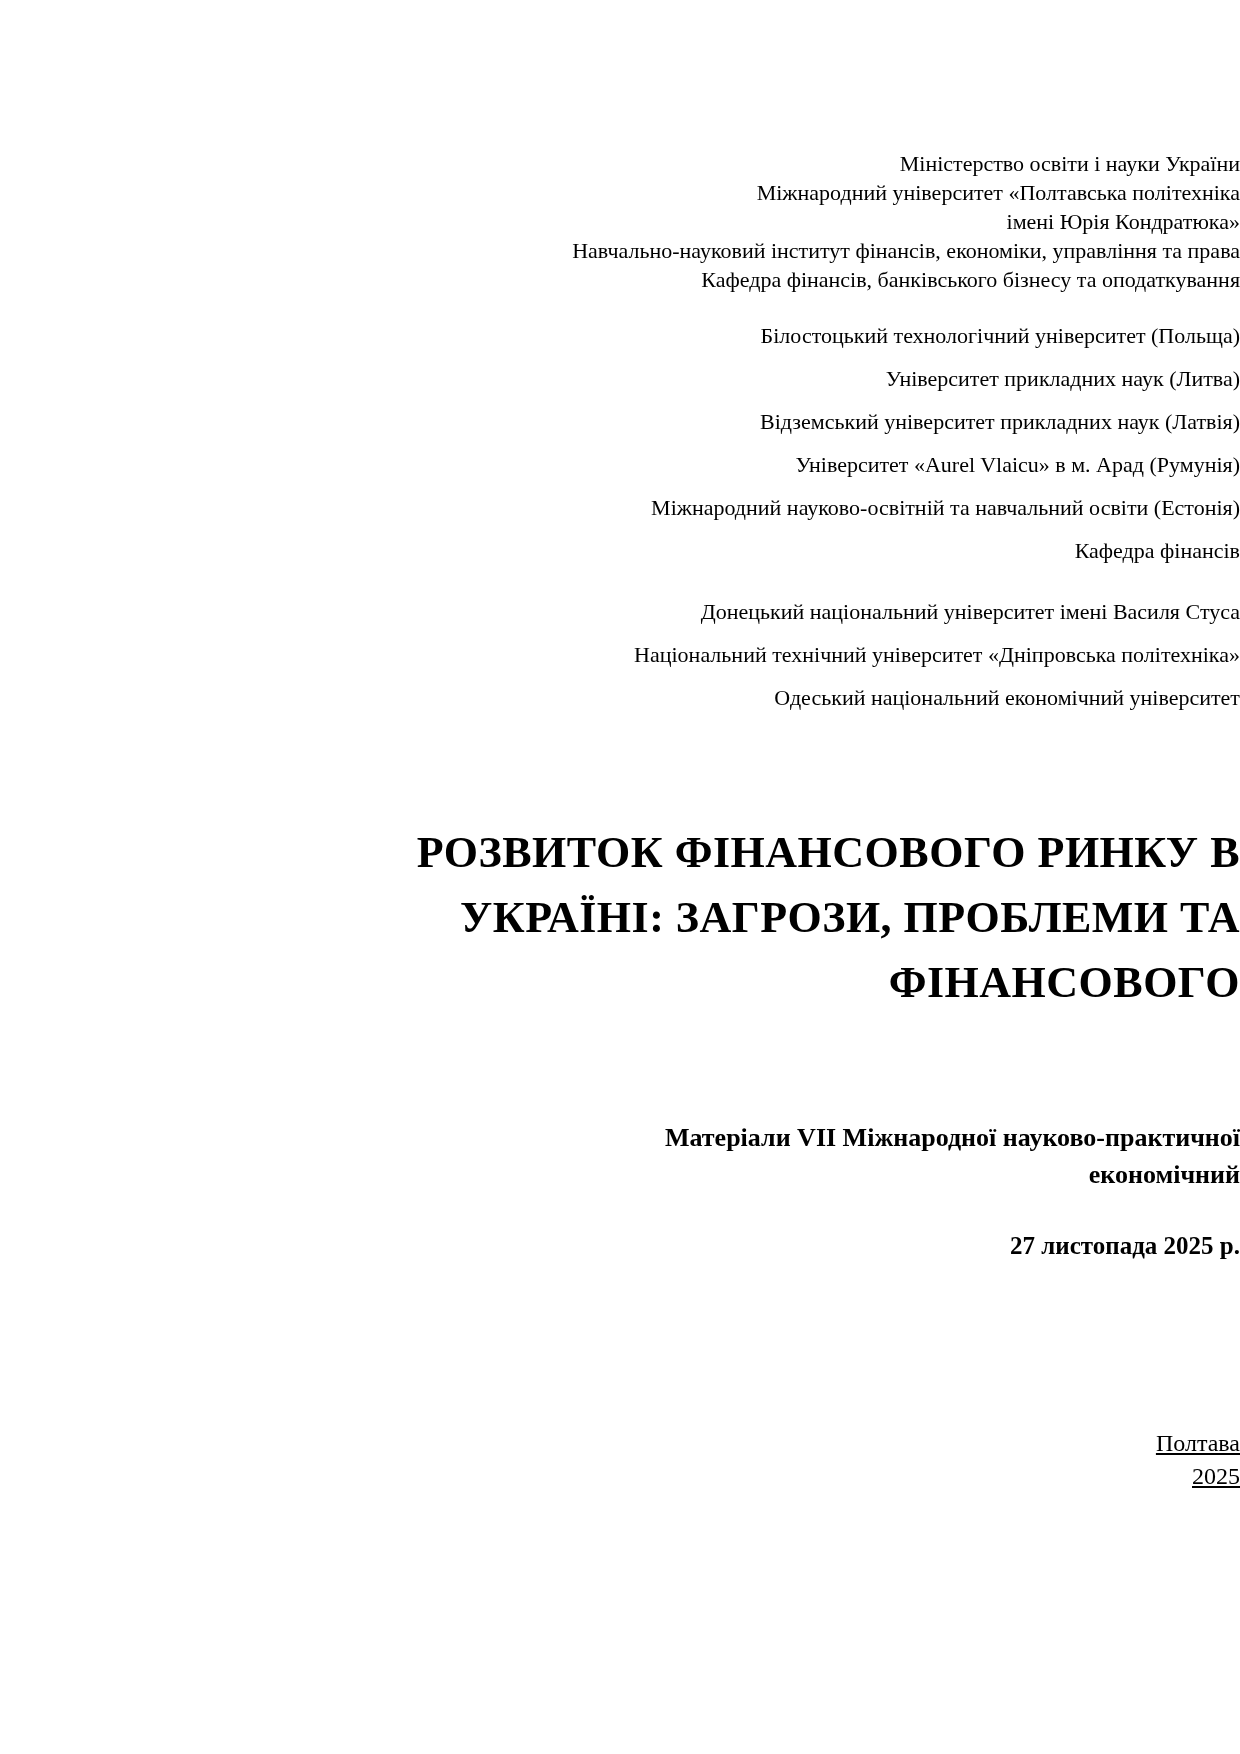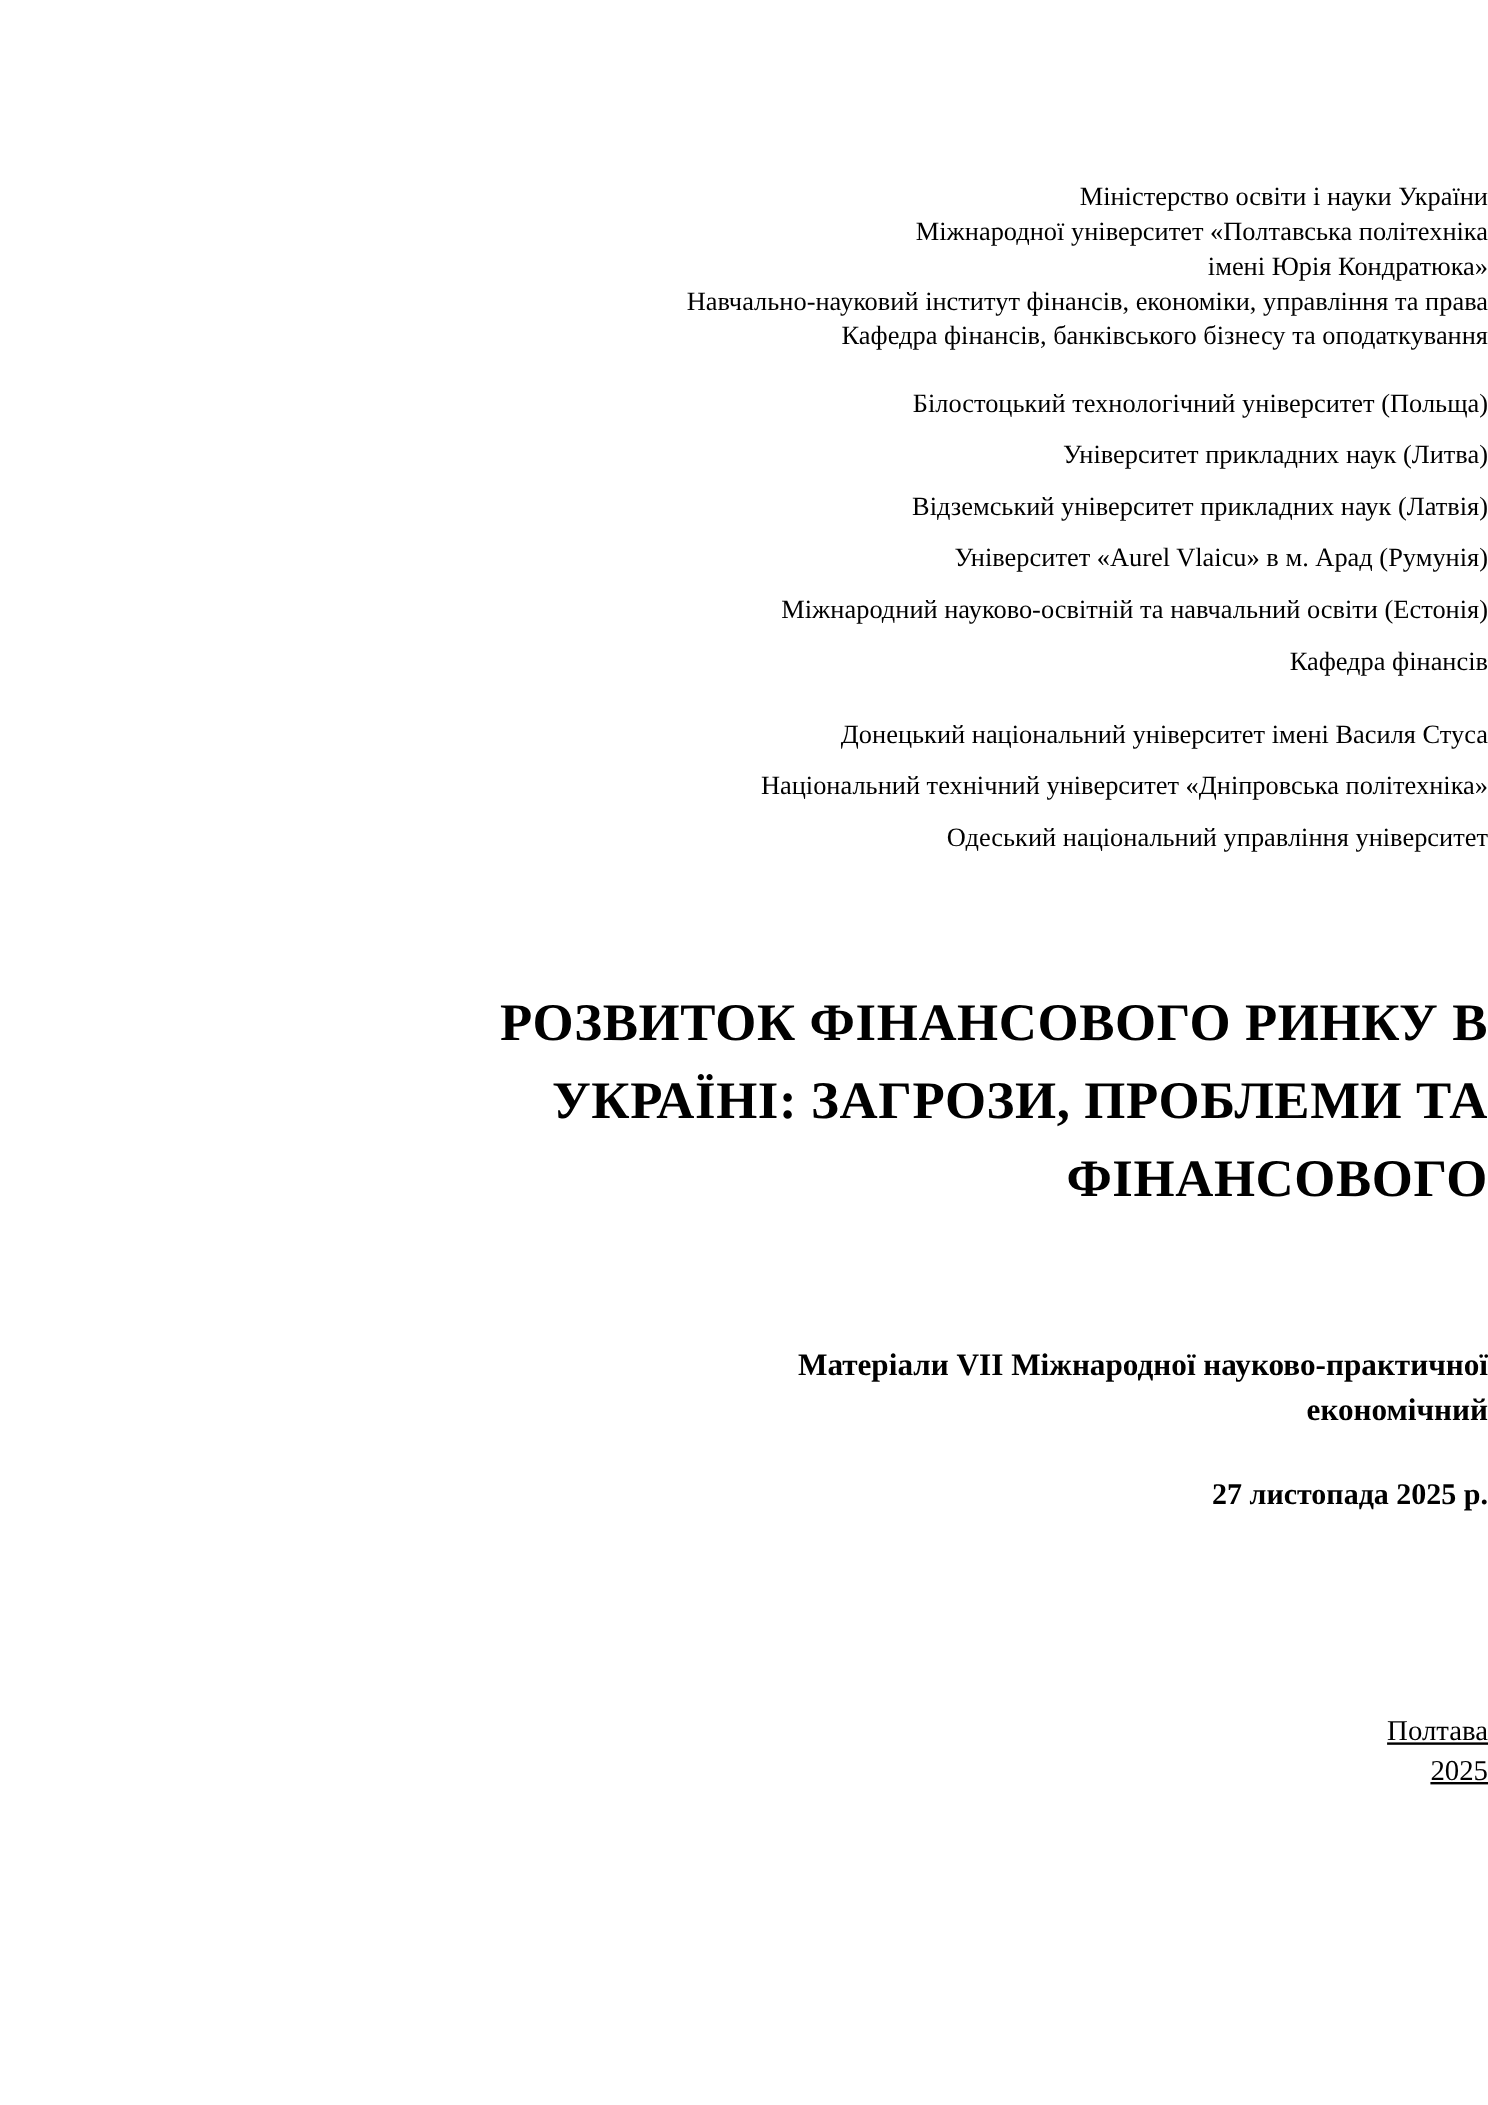--- a/index.html
+++ b/index.html
@@ -65,38 +65,38 @@
     text-decoration: underline;
   }
 </style>
 </head>
 <body>
 
 <div class="page">
 
   <div class="ministry-block">
     <div>Міністерство освіти і науки України</div>
-    <div>Міжнародної університет «Полтавська політехніка</div>
+    <div>Міжнародний університет «Полтавська політехніка</div>
     <div>імені Юрія Кондратюка»</div>
     <div>Навчально-науковий інститут фінансів, економіки, управління та права</div>
     <div>Кафедра фінансів, банківського бізнесу та оподаткування</div>
   </div>
 
   <div class="institutions">
     <div class="inst">Білостоцький технологічний університет (Польща)</div>
     <div class="inst">Університет прикладних наук (Литва)</div>
     <div class="inst">Відземський університет прикладних наук (Латвія)</div>
     <div class="inst">Університет «Aurel Vlaicu» в м. Арад (Румунія)</div>
     <div class="inst">Міжнародний науково-освітній та навчальний освіти (Естонія)</div>
     <div class="inst">
       <span class="subline">Кафедра фінансів</span>
     </div>
     <div class="inst gap-before">Донецький національний університет імені Василя Стуса</div>
     <div class="inst">Національний технічний університет «Дніпровська політехніка»</div>
-    <div class="inst">Одеський національний управління університет</div>
+    <div class="inst">Одеський національний економічний університет</div>
   </div>
 
   <div class="main-title">
     <div>РОЗВИТОК ФІНАНСОВОГО РИНКУ В</div>
     <div>УКРАЇНІ: ЗАГРОЗИ, ПРОБЛЕМИ ТА</div>
     <div>ФІНАНСОВОГО</div>
   </div>
 
   <div class="subtitle">
     <div>Матеріали VII Міжнародної науково-практичної</div>

